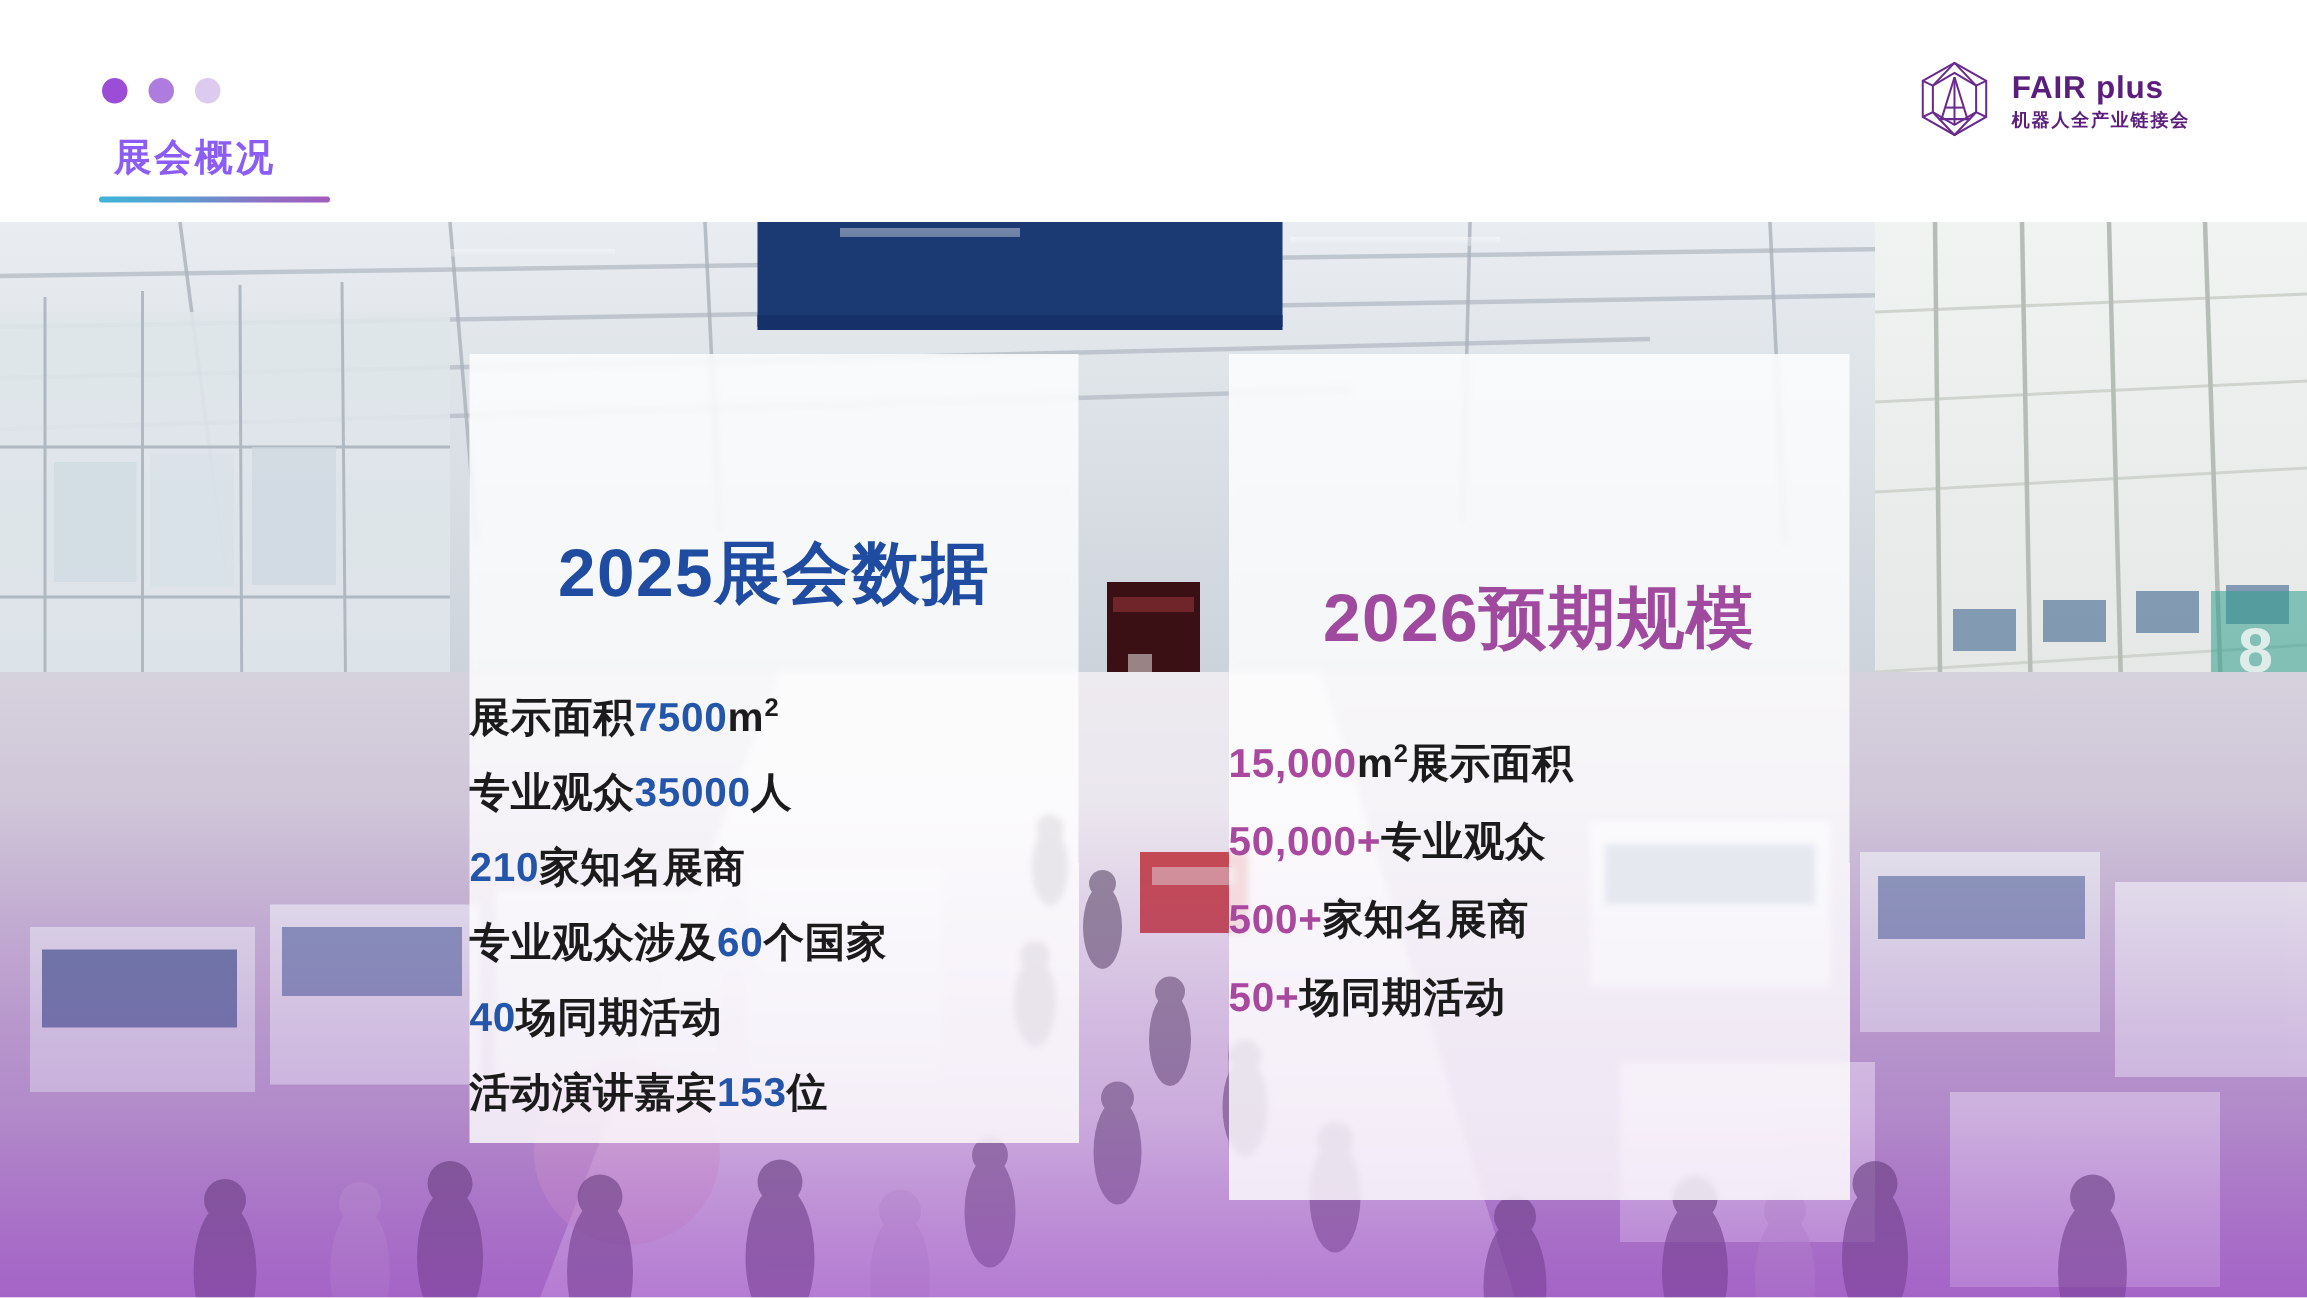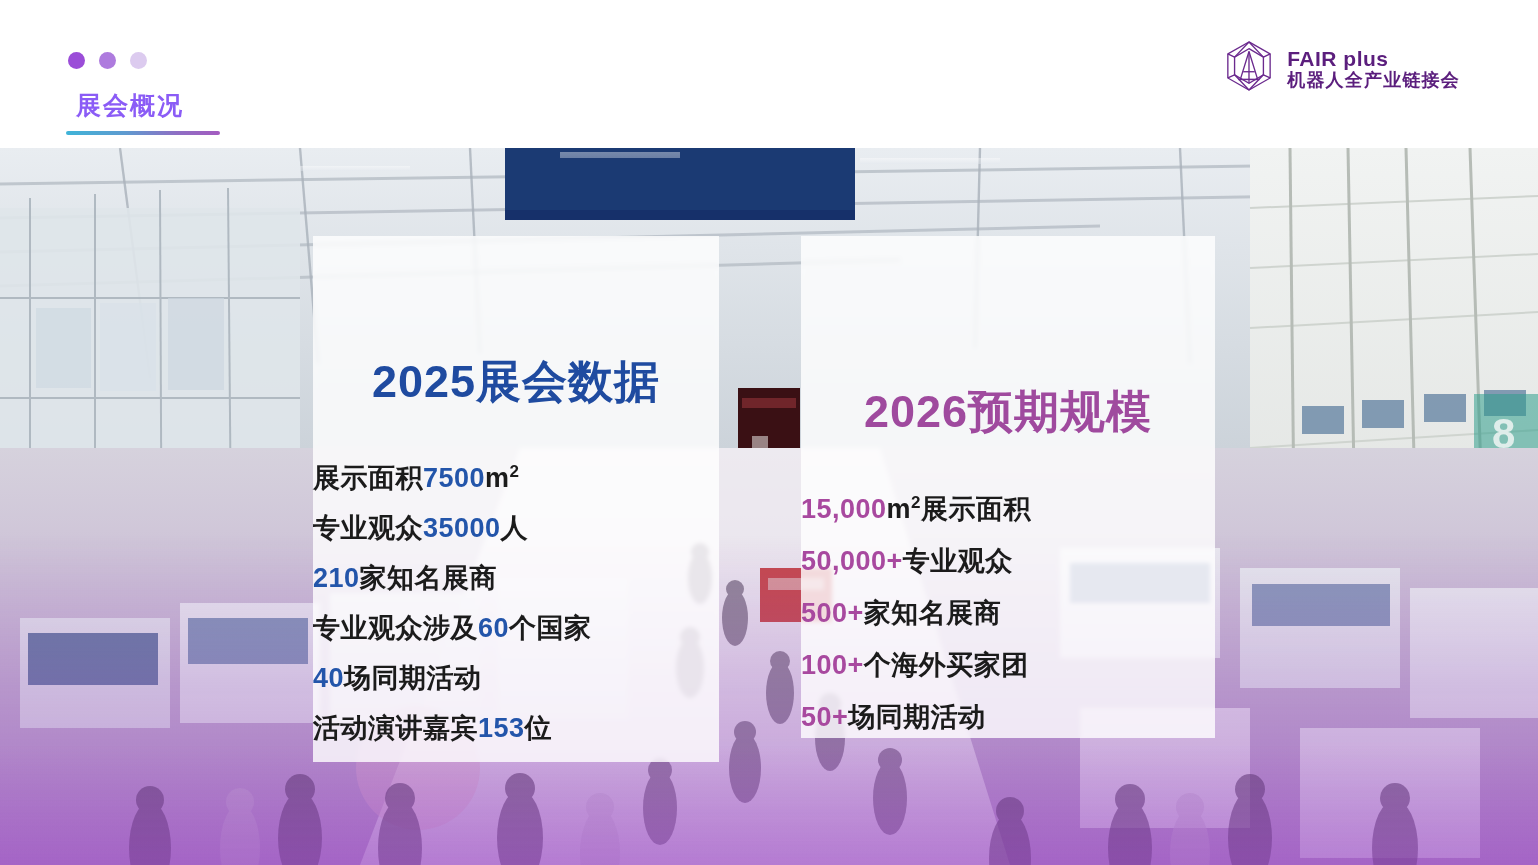--- a/index.html
+++ b/index.html
@@ -35,21 +35,21 @@
 
   
   #logo{ position:absolute; right:78px; top:40px; display:flex; align-items:center; gap:13px; }
   #logo-mark{ width:50px; height:52px; display:block; }
   #logo-text{ display:flex; flex-direction:column; gap:1px; }
   #logo-name{
     font-size:21px; font-weight:bold; color:#5B1E7D; letter-spacing:0.5px;
     line-height:27px; white-space:nowrap;
   }
   #logo-sub{
-    font-size:18px; color:#5B1E7D; letter-spacing:1.2px;
+    font-size:12px; color:#5B1E7D; letter-spacing:1.2px;
     line-height:15px; white-space:nowrap; font-weight:600;
   }
 
   
   #stage{
     position:absolute; left:0; top:148px; width:1538px; height:717px;
     overflow:hidden; background:#cfd4dc;
   }
   #photo{ position:absolute; inset:0; }
   #photo svg{ display:block; width:100%; height:100%; }
@@ -66,21 +66,21 @@
     pointer-events:none;
   }
 
   
   .panel{
     position:absolute;
     background:rgba(255,255,255,0.80);
     backdrop-filter:blur(2px);
   }
   #panel-left{ left:313px; top:88px; width:406px; height:526px; }
-  #panel-right{ left:801px; top:88px; width:414px; height:502px; }
+  #panel-right{ left:819px; top:88px; width:414px; height:564px; }
 
   .panel-inner{
     position:absolute; inset:0;
     display:flex; flex-direction:column; align-items:center;
   }
 
   .panel-title{
     font-size:45px; font-weight:bold; letter-spacing:1px;
     line-height:52px; white-space:nowrap;
   }
@@ -339,21 +339,20 @@
     <div class="panel-inner">
       <div class="panel-title">2026预期规模</div>
       <div class="stat-list">
 
         <div class="stat-row"><span></span><span class="num-purple">15,000</span><span>m</span><span class="sup">2</span><span>展示面积</span></div>
 
         <div class="stat-row"><span></span><span class="num-purple">50,000+</span><span></span><span class="sup"></span><span>专业观众</span></div>
 
         <div class="stat-row"><span></span><span class="num-purple">500+</span><span></span><span class="sup"></span><span>家知名展商</span></div>
 
-        <div class="stat-row"><span></span><span class="num-purple">100+</span><span></span><span class="sup"></span><span>个海外买家团</span></div>
 
         <div class="stat-row"><span></span><span class="num-purple">50+</span><span></span><span class="sup"></span><span>场同期活动</span></div>
 
       </div>
     </div>
   </div>
 
 </div>
 
 </body></html>

